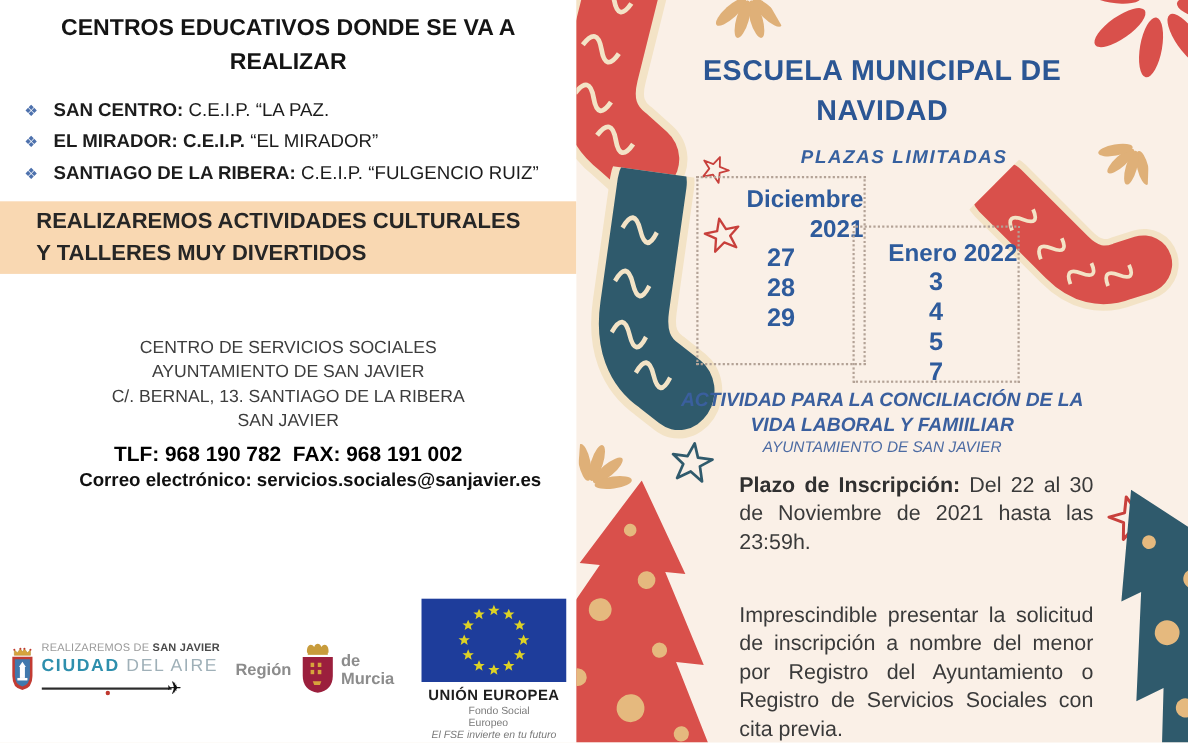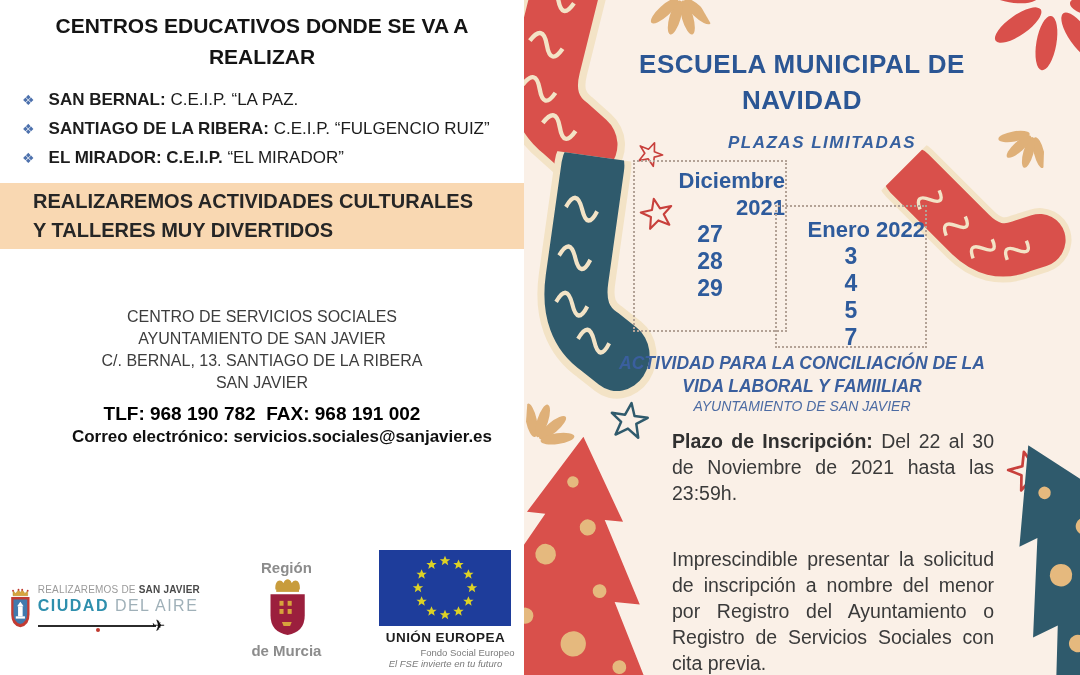--- a/index.html
+++ b/index.html
@@ -32,21 +32,21 @@
   .sj-text { margin-left:5px; }
   .sj-line1 { font-size:10px; color:#9a9a9a; letter-spacing:.2px; white-space:nowrap; }
   .sj-line1 b { color:#4a4a4a; }
   .sj-line2 { font-size:16px; letter-spacing:1.5px; white-space:nowrap; margin-top:2px; }
   .sj-ciudad { color:#2e8fad; font-weight:bold; }
   .sj-delaire { color:#9fb0b8; }
   .sj-plane-row { position:relative; height:16px; margin-top:3px; }
   .sj-rule { position:absolute; left:0; top:7px; width:118px; border-top:2px solid #2b2b2b; }
   .sj-dot { position:absolute; left:58px; top:10px; width:4px; height:4px; border-radius:50%; background:#c0392f; }
   .sj-plane { position:absolute; left:114px; top:-2px; font-size:16px; color:#111111; }
-  .mu-logo { display:flex; align-items:center; margin-left:14px; width:152px; justify-content:center;flex-direction:column; }
+  .mu-logo { display:flex; align-items:center; margin-left:14px; width:152px; justify-content:center; }
   .mu-word { font-size:15px; color:#8c8c8c; font-weight:600; }
   .mu-shield { margin:0 5px; }
   .eu-logo { margin-left:16px; width:148px; display:flex; flex-direction:column; align-items:center; }
   .eu-name { font-size:13.5px; font-weight:bold; color:#1e1e1e; margin-top:4px; letter-spacing:.4px; }
   .eu-sub1 { font-size:9.5px; color:#7a7a7a; margin-top:2px;padding-left:44px; }
   .eu-sub2 { font-size:9.5px; color:#7a7a7a; font-style:italic; }
 
   
   .page-right { position:absolute; left:524px; top:0; width:556px; height:675px;
                 background:#faf0e7; overflow:hidden; }
@@ -88,27 +88,27 @@
 <body>
 
 <div class="canvas">
 
   <div class="page-left">
 
     <div class="lp-title">CENTROS EDUCATIVOS DONDE SE VA A REALIZAR</div>
 
     <ul class="lp-list">
       <li>
-        <span class="lp-bullet">❖</span><span class="lp-item-label">SAN BERNAL:</span><span> C.E.I.P. “LA PAZ.</span>
+        <span class="lp-bullet">❖</span><span class="lp-item-label">SAN CENTRO:</span><span> C.E.I.P. “LA PAZ.</span>
+      </li>
+      <li>
+        <span class="lp-bullet">❖</span><span class="lp-item-label">EL MIRADOR: C.E.I.P.</span><span> “EL MIRADOR”</span>
       </li>
       <li>
         <span class="lp-bullet">❖</span><span class="lp-item-label">SANTIAGO DE LA RIBERA:</span><span> C.E.I.P. “FULGENCIO RUIZ”</span>
-      </li>
-      <li>
-        <span class="lp-bullet">❖</span><span class="lp-item-label">EL MIRADOR: C.E.I.P.</span><span> “EL MIRADOR”</span>
       </li>
     </ul>
 
     <div class="lp-banner">
       <span>REALIZAREMOS ACTIVIDADES CULTURALES Y TALLERES MUY DIVERTIDOS</span>
     </div>
 
     <div class="lp-address">
       <div>CENTRO DE SERVICIOS SOCIALES</div>
       <div>AYUNTAMIENTO DE SAN JAVIER</div>

